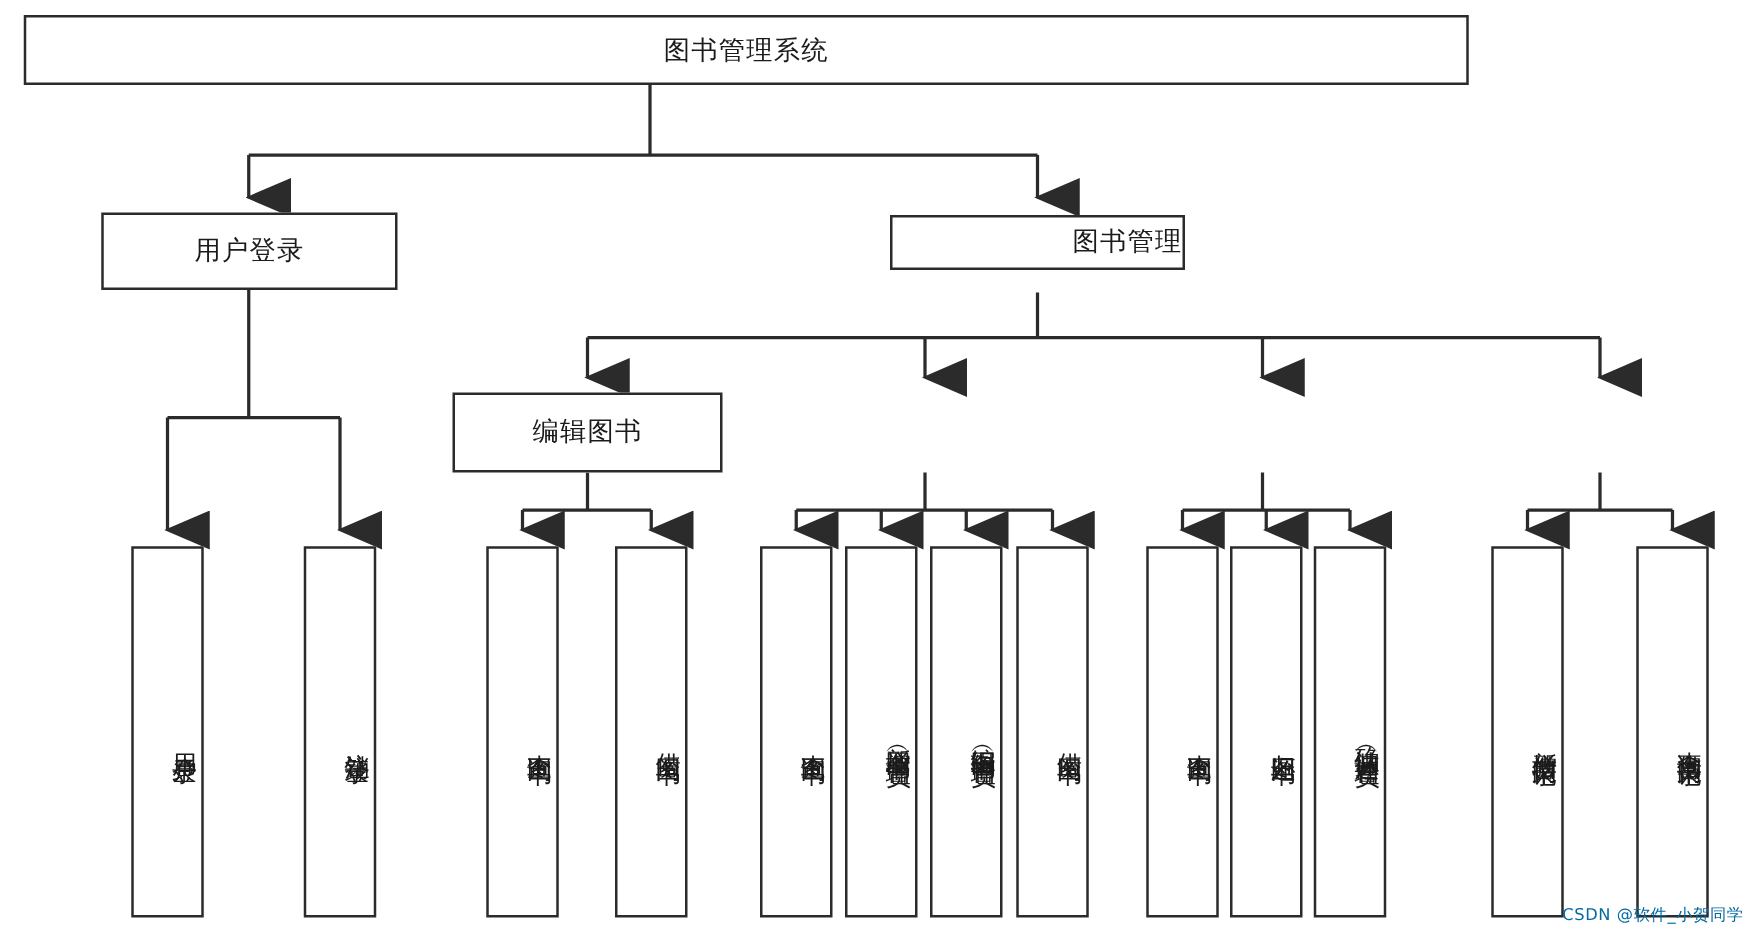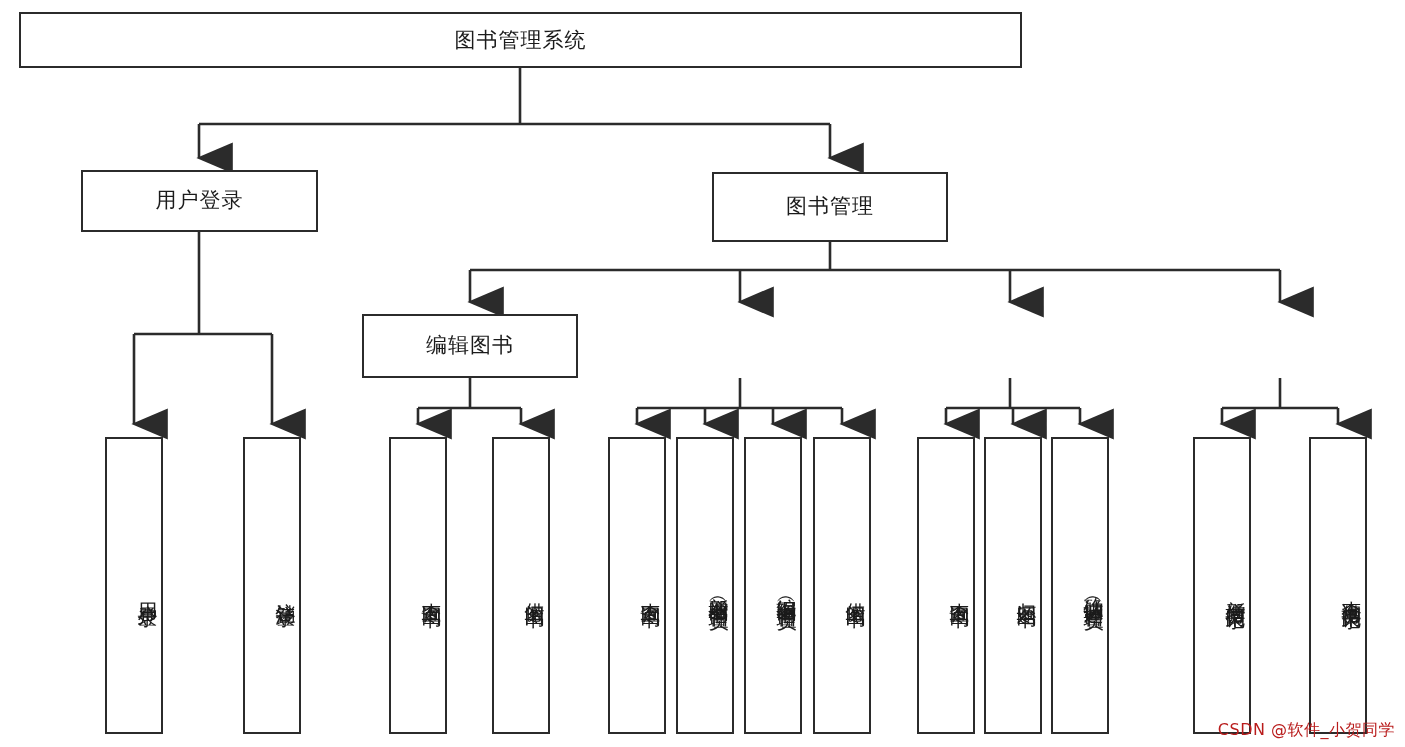--- a/index.html
+++ b/index.html
@@ -58,22 +58,22 @@
   }
   .node-leaf .leaf-label {
     writing-mode: vertical-rl;
     text-orientation: upright;
     display: block;
   }
   .watermark {
     position: absolute;
     right: 10px;
     bottom: 6px;
-    font-size: 16px;
-    color: #b91c1c;
+    font-size: 13px;
+    color: #0369a1;
     letter-spacing: 0.5px;
     z-index: 6;
     white-space: nowrap;
   }
 </style>
 </head>
 <body>
 
 <div id="diagram-root">
 
@@ -121,28 +121,28 @@
       <path d="M 1080 408 L 1080 424" marker-end="url(#arrow)"></path>
 
       <path d="M 1280 378 L 1280 408"></path>
       <path d="M 1222 408 L 1338 408"></path>
       <path d="M 1222 408 L 1222 424" marker-end="url(#arrow)"></path>
       <path d="M 1338 408 L 1338 424" marker-end="url(#arrow)"></path>
 
     </g>
   </svg>
 
-  <div class="node node-root" style="left:19px; top:12px; width:1003px; height:56px;">
+  <div class="node node-root" style="left:19px; top:12px; width:1156px; height:56px;">
     <span>图书管理系统</span>
   </div>
 
   <div class="node node-h" style="left:81px; top:170px; width:237px; height:62px;">
     <span>用户登录</span>
   </div>
-  <div class="node node-h" style="left:712px; top:172px; width:236px; height:70px;">
+  <div class="node node-h" style="left:712px; top:172px; width:236px; height:44px;justify-content:flex-end;">
     <span>图书管理</span>
   </div>
 
   <div class="node node-h" style="left:362px; top:314px; width:216px; height:64px;">
     <span>编辑图书</span>
   </div>
 
   <div class="node node-leaf" style="left:105px; top:437px; width:58px; height:297px;">
     <span class="leaf-label">用户登录</span>
   </div>

